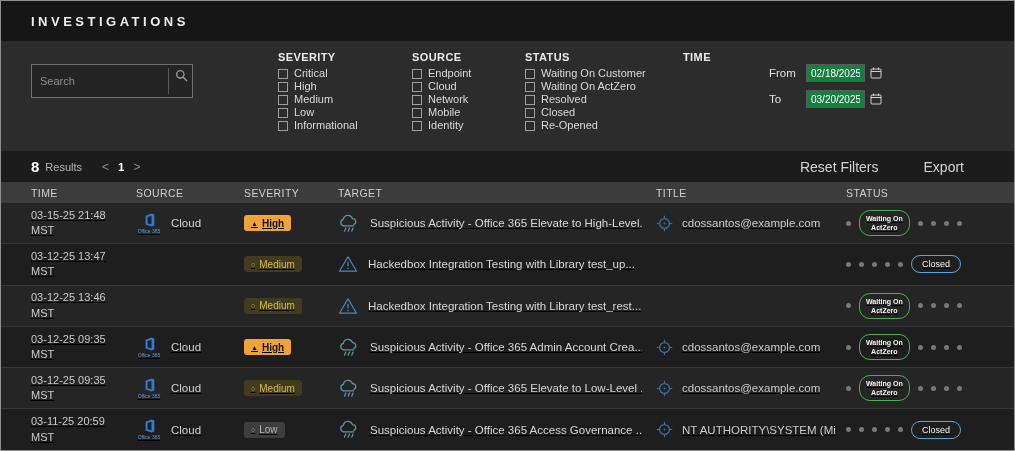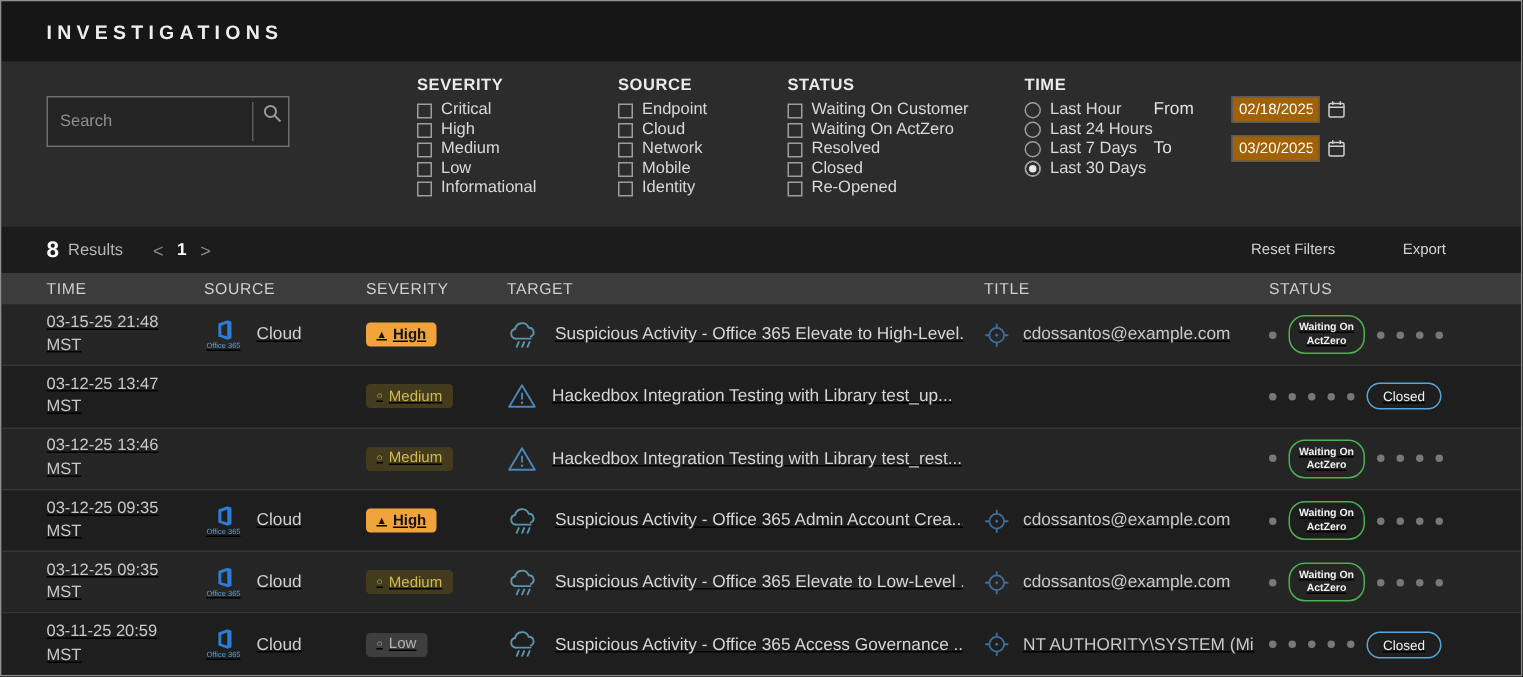--- a/index.html
+++ b/index.html
@@ -21,31 +21,31 @@
   .g-severity { left: 277px; } .g-source { left: 411px; } .g-status { left: 524px; } .g-time { left: 682px; }
   .fglabel { font-size: 11px; font-weight: 700; color: #eaeaea; letter-spacing: 0.4px; margin-bottom: 5px; }
   .opt { display: flex; align-items: center; gap: 6px; font-size: 11px; color: #d9d9d9; margin-bottom: 2px; cursor: pointer; line-height: 11px; }
   input[type=checkbox], input[type=radio] { appearance: none; -webkit-appearance: none; width: 10px; height: 10px; border: 1px solid #9d9d9d; background: transparent; margin: 0; flex: none; cursor: pointer; }
   input[type=radio] { border-radius: 50%; width: 11px; height: 11px; }
   input[type=radio]:checked { background: #e8e8e8; box-shadow: inset 0 0 0 2px #2c2c2c; }
 
   .dates { position: absolute; left: 768px; top: 23px; }
   .drow { display: flex; align-items: center; margin-bottom: 8px; }
   .dlabel { width: 32px; text-align: left; margin-right: 5px; font-size: 11.5px; color: #e0e0e0; }
-  .dinput { width: 59px; height: 18px; background: #a16207; border: 1px solid #5a5a5a; color: #fff; font-size: 10px; padding: 0 4px; font-family: inherit; margin-left: 15px; }
+  .dinput { width: 59px; height: 18px; background: #15803d; border: 1px solid #5a5a5a; color: #fff; font-size: 10px; padding: 0 4px; font-family: inherit; }
   .cal { margin-left: 5px; display: flex; cursor: pointer; }
 
   .resultsbar { height: 31px; display: flex; align-items: center; padding: 0 50px 0 30px; background: #1c1c1c; flex: none; }
   .rcount { font-size: 15px; font-weight: 700; color: #fff; }
   .rlabel { font-size: 11px; color: #b5b5b5; margin-left: 6px; }
   .pag-prev, .pag-next { color: #8a8a8a; font-size: 12px; cursor: pointer; }
   .pag-prev { margin-left: 20px; }
   .pag-page { color: #fff; font-size: 11.5px; font-weight: 700; margin: 0 9px; cursor: pointer; }
   .spacer { flex: 1; }
-  .reset, .export { font-size: 10px; color: #d2d2d2; cursor: pointer; }
+  .reset, .export { font-size: 14px; color: #d2d2d2; cursor: pointer; }
   .export { margin-left: 45px; }
 
   .grid { display: grid; grid-template-columns: 105px 108px 94px 318px 190px auto; padding-left: 30px; align-items: center; }
   .thead { height: 21px; background: #3c3c3c; font-size: 10.5px; color: #cfcfcf; letter-spacing: 0.4px; flex: none; }
   .tbody { flex: 1; overflow: hidden; text-decoration: underline; }
   .trow { height: 41.3px; border-bottom: 1px solid #363636; cursor: pointer; }
   .trow:nth-child(odd) { background: #252525; }
   .trow:nth-child(even) { background: #1e1e1e; }
 
   .cell { display: flex; align-items: center; overflow: hidden; height: 100%; }
@@ -168,38 +168,20 @@
           </label>
           <label class="opt">
             <input type="checkbox" name="status" style="">
             <span>Re-Opened</span>
           </label>
         </div>
     </div>
 
     <div class="fgroup g-time">
       <div class="fglabel">TIME</div>
-      <div>
-          <label class="opt">
-            <input type="radio" name="time" style="">
-            <span>Last Hour</span>
-          </label>
-          <label class="opt">
-            <input type="radio" name="time" style="">
-            <span>Last 24 Hours</span>
-          </label>
-          <label class="opt">
-            <input type="radio" name="time" style="">
-            <span>Last 7 Days</span>
-          </label>
-          <label class="opt">
-            <input type="radio" name="time" checked="" style="">
-            <span>Last 30 Days</span>
-          </label>
-        </div>
     </div>
 
     <div class="dates">
       <div class="drow">
         <span class="dlabel">From</span>
         <input class="dinput" type="text" value="02/18/2025" style="">
         <span class="cal">
           <svg width="12" height="12" viewBox="0 0 12 12">
               <rect x="1" y="2" width="10" height="9" rx="1" fill="none" stroke="#cfcfcf" stroke-width="1"></rect>
               <line x1="3.5" y1="0.5" x2="3.5" y2="3" stroke="#cfcfcf"></line>

